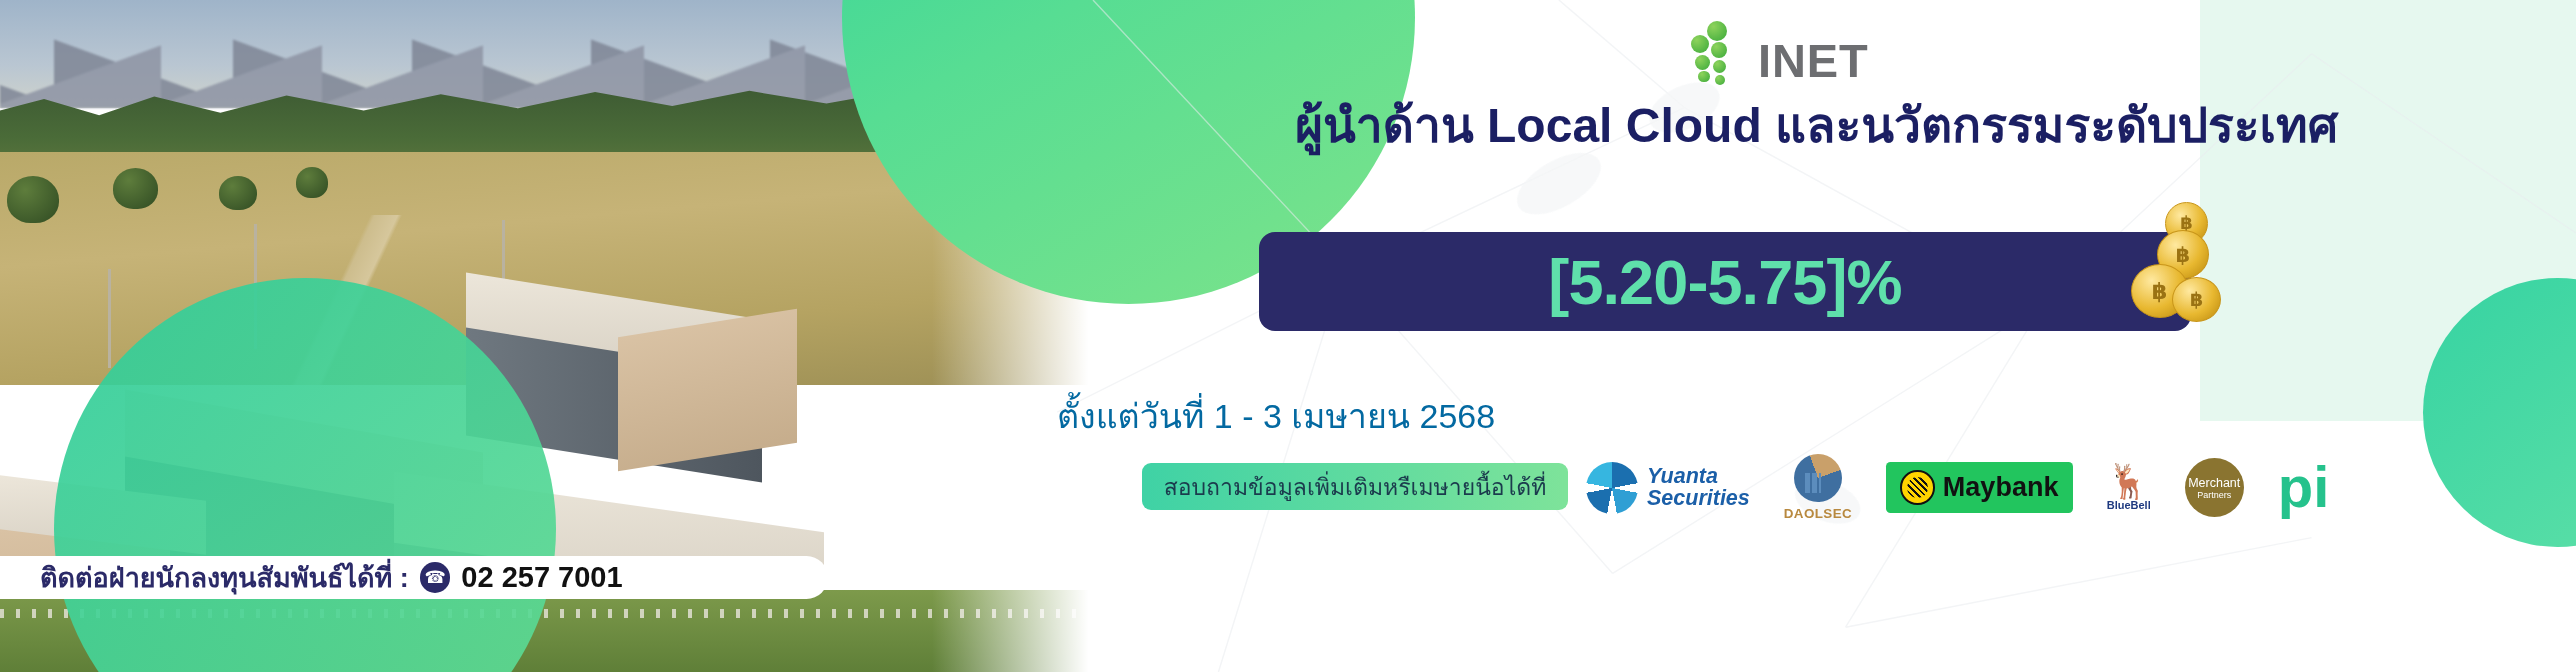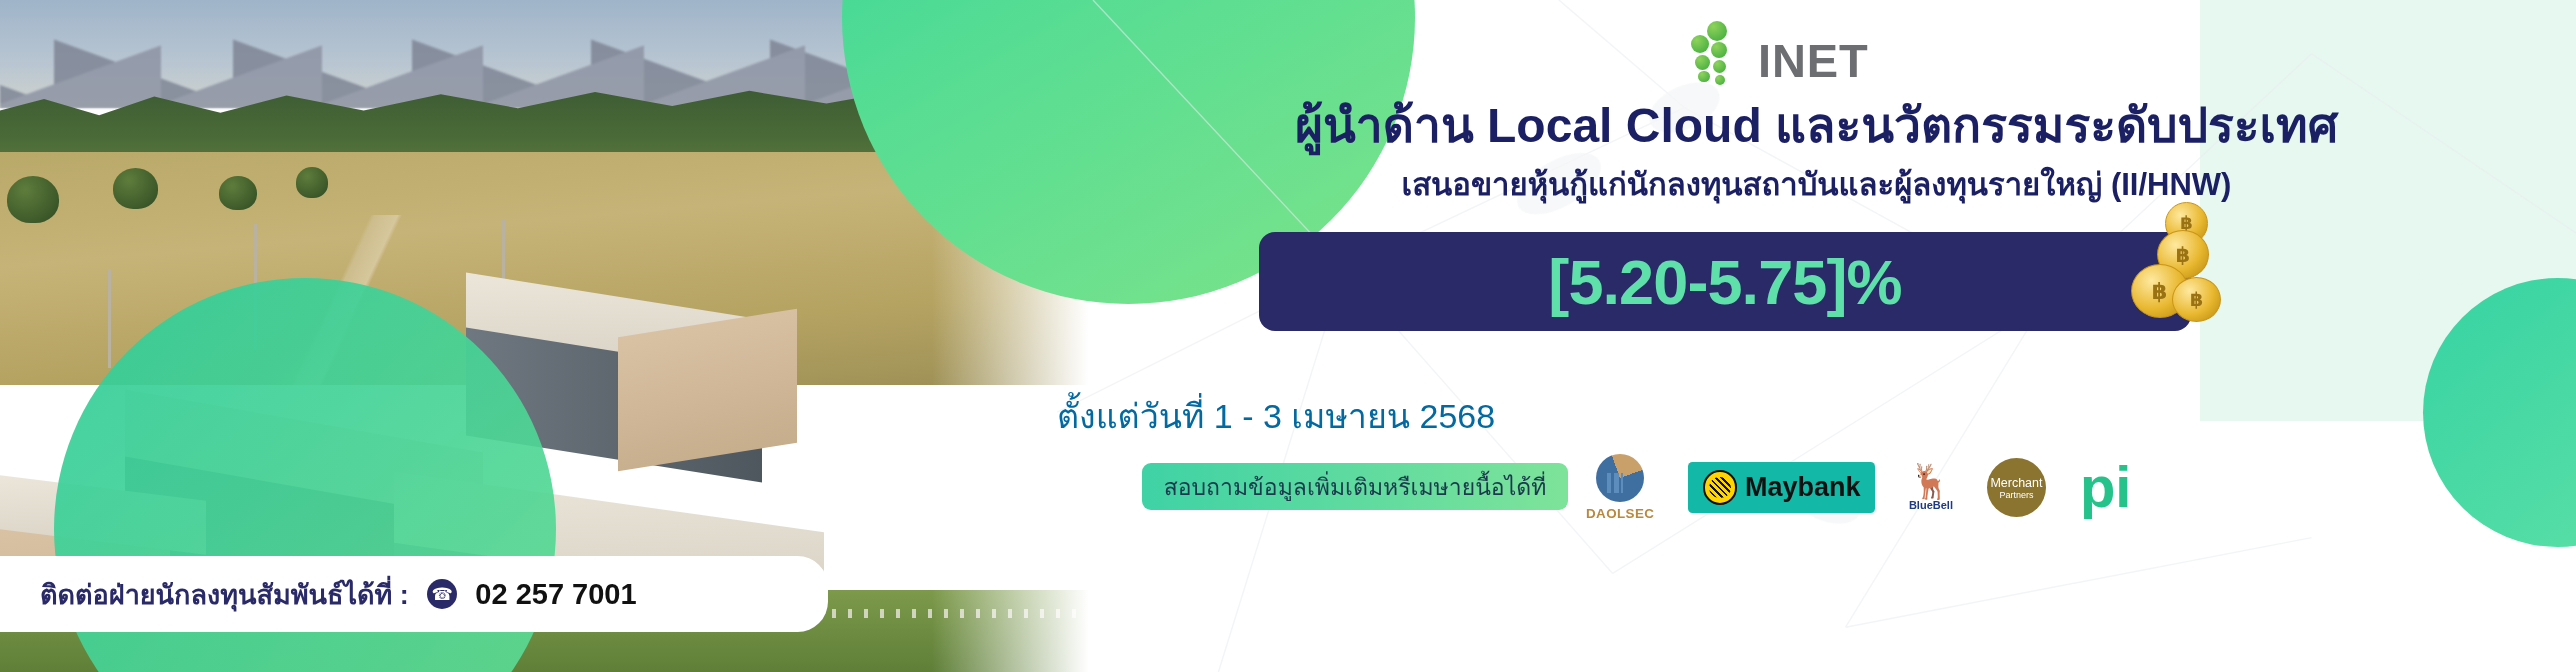--- a/index.html
+++ b/index.html
@@ -100,40 +100,40 @@
       #1b6faf 53% 72%,#ffffff 72% 78%,#36b6e0 78% 100%);}
   .yuanta-txt{margin-left:9px;font-style:italic;font-weight:bold;color:#1b5fa8;
       font-size:21.5px;line-height:1.0;text-align:left;}
   .daol{display:flex;flex-direction:column;align-items:center;}
   .daol-mark{width:48px;height:48px;border-radius:50%;
       background:conic-gradient(from -20deg,#c9a06a 0 25%,#3f6fa0 25% 100%);position:relative;}
   .daol-mark:after{content:"";position:absolute;left:10.8px;bottom:9px;width:16px;height:20px;
       background:repeating-linear-gradient(90deg,#5c8dbd 0 4.5px,transparent 4.5px 7.2px);}
   .daol-txt{margin-top:3.6px;font-size:13.4px;font-weight:bold;color:#3f3a34;letter-spacing:0.4px;}
   .daol-txt span{color:#b8893f;}
-  .maybank{background:#14b8a6;border-radius:4.5px;padding:8px 14.3px;display:flex;
+  .maybank{background:#22c55e;border-radius:4.5px;padding:8px 14.3px;display:flex;
       align-items:center;gap:8px;}
   .maybank-mark{width:30.5px;height:30.5px;border-radius:50%;border:2.7px solid #111;
       background:#ffd400;position:relative;}
   .maybank-mark:after{content:"";position:absolute;inset:4.5px;border-radius:50%;
       background:repeating-linear-gradient(45deg,#111 0 1.8px,transparent 1.8px 4.5px);}
   .maybank-txt{font-size:27px;font-weight:bold;color:#111;}
   .bluebell{display:flex;flex-direction:column;align-items:center;}
   .bb-deer{font-size:34px;color:#1f3a80;line-height:1;}
   .bb-txt{font-size:11px;font-weight:bold;color:#1f3a80;margin-top:1.8px;}
   .merchant{width:59px;height:59px;border-radius:50%;background:#8a7430;
       display:flex;flex-direction:column;align-items:center;justify-content:center;color:#fff;}
   .m1{font-size:12.5px;}
   .m2{font-size:9px;}
   .pi{font-size:58px;font-weight:bold;color:#25c28c;line-height:.8;}
 
   
-  .contact{position:absolute;left:0;top:556px;width:788px;height:76px;
+  .contact{position:absolute;left:0;top:556px;width:788px;height:43px;
       background:#ffffff;border-radius:0 30.5px 30.5px 0;
-      display:flex;align-items:center;padding-left:40px;gap:18px;}
+      display:flex;align-items:center;padding-left:40px;gap:11px;}
   .contact-label{font-size:27px;font-weight:bold;color:#2b2a68;}
   .phone-icon{width:30.5px;height:30.5px;border-radius:50%;background:#2b2a68;color:#fff;
       display:flex;align-items:center;justify-content:center;font-size:17px;}
   .contact-number{font-size:29px;font-weight:bold;color:#111;}
 </style>
 </head>
 <body>
 
 <div class="banner">
 
@@ -206,38 +206,44 @@
         <i style="left:27px;top:21.5px;width:16px;height:16px"></i>
         <i style="left:10.8px;top:34px;width:15.2px;height:15.2px"></i>
         <i style="left:29px;top:39px;width:13.4px;height:13.4px"></i>
         <i style="left:14.3px;top:50px;width:11.6px;height:11.6px"></i>
         <i style="left:30.5px;top:54px;width:10px;height:10px"></i>
       </span>
       <span class="logo-word">INET</span>
     </div>
 
     <div class="headline">ผู้นำด้าน Local Cloud และนวัตกรรมระดับประเทศ</div>
-    <div class="subhead">เสนอขายหุ้นกู้แก่นักลงทุนสถาบันและผู้ลงทุนรายใหญ่ (II/HNW)</div>
 
     <div class="rate-badge">
       <span class="rate-value">[5.20-5.75]%</span>
       <span class="coins">
         <span class="coin" style="left:47px;top:3.6px;width:41px;height:41px;font-size:18px">฿</span>
         <span class="coin" style="left:39px;top:32px;width:50px;height:47px;font-size:20.6px">฿</span>
         <span class="coin" style="left:12.5px;top:66px;width:56px;height:52px;font-size:22.4px">฿</span>
         <span class="coin" style="left:54px;top:79px;width:47px;height:43px;font-size:19px">฿</span>
       </span>
     </div>
 
     <div class="dateline">ตั้งแต่วันที่ 1 - 3 เมษายน 2568</div>
 
     <div class="cta">สอบถามข้อมูลเพิ่มเติมหรืเมษายนื้อได้ที่</div>
 
     <div class="partners">
 
+      <div class="plogo">
+        <span class="yuanta-mark"></span>
+        <span class="yuanta-txt">
+          <span>Yuanta</span><br>
+          <span>Securities</span>
+        </span>
+      </div>
 
       <div class="daol">
         <span class="daol-mark"></span>
         <span class="daol-txt">
           <span>DAOL</span><span>SEC</span>
         </span>
       </div>
 
       <div class="maybank">
         <span class="maybank-mark"></span>

